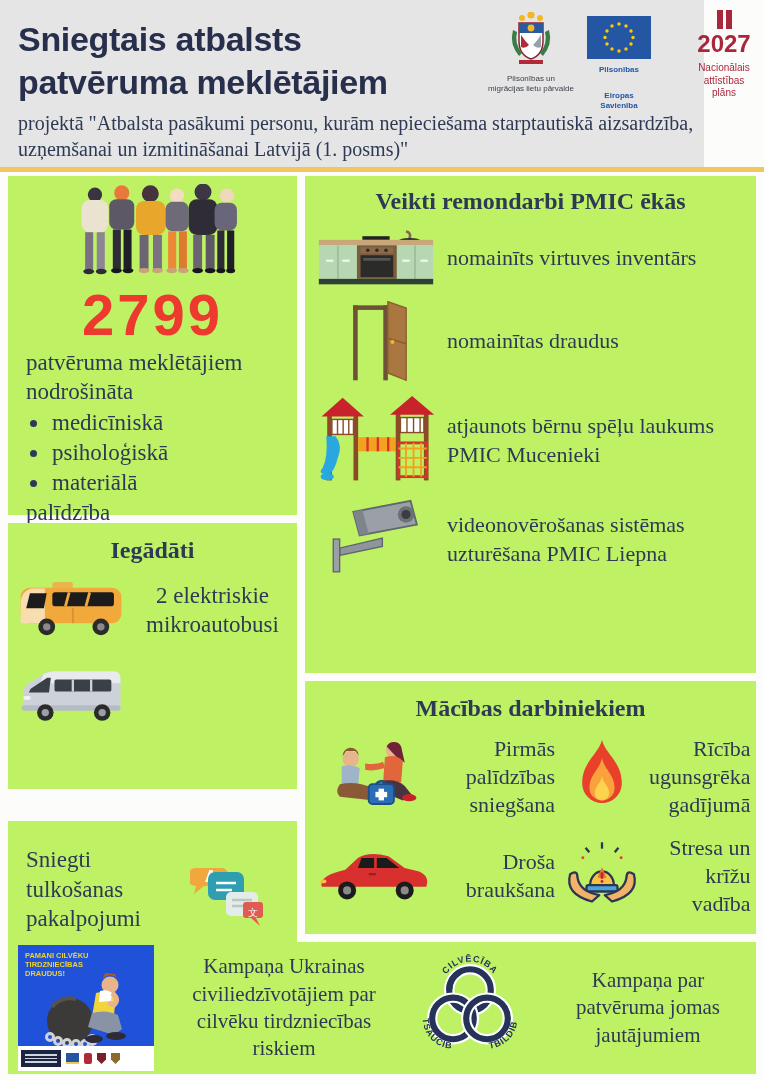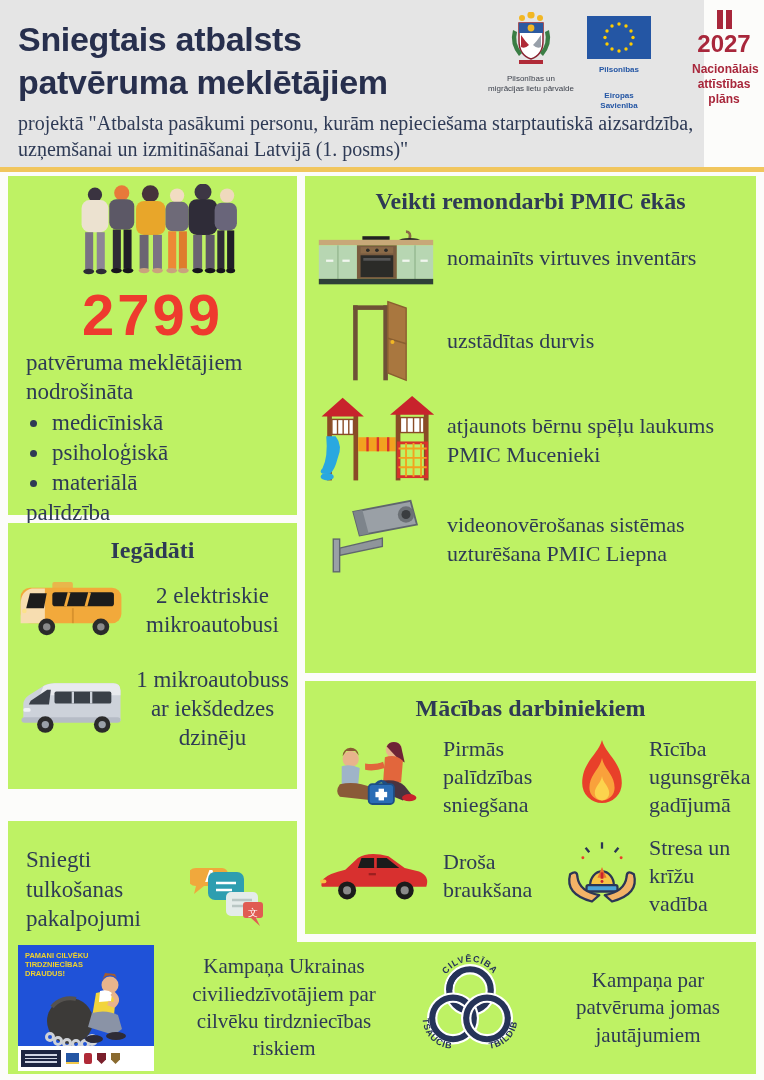--- a/index.html
+++ b/index.html
@@ -9,21 +9,21 @@
   .header{position:absolute;left:0;top:0;width:704px;height:167px;background:#e5e5e5;}
   .title{position:absolute;left:18px;top:18px;font-family:"Liberation Sans",sans-serif;
          font-weight:800;font-size:34px;line-height:1.25;color:#272f4d;letter-spacing:-.3px;}
   .subtitle{position:absolute;left:18px;top:110px;width:716px;font-size:20px;line-height:1.3;color:#2e3a55;}
   .logo-block{position:absolute;text-align:center;font-family:"Liberation Sans",sans-serif;}
   .logo-pmlp{left:488px;top:12px;width:86px;}
   .logo-eu{left:586px;top:16px;width:66px;}
   .logo-nap{left:692px;top:10px;width:64px;}
   .logo-label{font-size:8px;line-height:1.25;color:#3a3f4a;margin-top:2px;}
   .logo-label.eu{color:#2456a4;font-weight:bold;}
-  .logo-label.nap{color:#a8273b;font-weight:bold;font-size:12px;}
+  .logo-label.nap{color:#a8273b;font-weight:normal;font-size:10px;}
   .ybar{position:absolute;left:0;top:167px;width:764px;height:5px;background:#f1c65d;}
   
   .card{position:absolute;background:#bef264;}
   #sec-stats{left:8px;top:176px;width:289px;height:339px;}
   #sec-purchased{left:8px;top:523px;width:289px;height:266px;}
   #sec-translate{left:8px;top:821px;width:289px;height:137px;}
   #sec-repairs{left:305px;top:176px;width:451px;height:497px;}
   #sec-training{left:305px;top:681px;width:451px;height:253px;}
   #sec-campaigns{left:8px;top:942px;width:748px;height:132px;}
   .h-serif{font-weight:bold;font-size:24px;text-align:center;color:#2e3a55;}
@@ -45,21 +45,21 @@
   .t-txt{font-size:23px;line-height:1.3;padding-left:18px;width:150px;}
   .t-ico{margin-left:14px;}
   
   .r-row{display:flex;align-items:center;}
   .r-ico{width:142px;display:flex;justify-content:center;flex:none;}
   .r-txt{flex:1;font-size:22px;line-height:1.3;padding-right:10px;}
   
   .tr-grid{display:grid;grid-template-columns:128px 112px 86px 1fr;column-gap:4px;
            align-items:center;padding:10px 10px 0 6px;row-gap:12px;}
   .tr-ico{display:flex;justify-content:center;}
-  .tr-txt{text-align:left;font-size:22px;line-height:1.27;}
+  .tr-txt{text-align:right;font-size:22px;line-height:1.27;}
   
   .c-wrap{display:flex;align-items:center;height:100%;padding:0 10px;box-sizing:border-box;gap:24px;}
   .poster{width:136px;flex:none;}
   .poster-blue{position:relative;width:136px;height:101px;background:#1f52d8;overflow:hidden;}
   .poster-txt{position:absolute;left:7px;top:6px;width:72px;font-family:"Liberation Sans",sans-serif;
               font-weight:bold;font-size:7.5px;line-height:1.2;color:#f0d22e;text-transform:uppercase;}
   .poster-strip{width:136px;height:25px;background:#fff;display:flex;align-items:center;gap:5px;padding-left:3px;box-sizing:border-box;}
   .mini-navy{width:40px;height:17px;background:#1c2440;display:flex;flex-direction:column;justify-content:center;gap:2px;padding:0 4px;box-sizing:border-box;}
   .mini-navy i{display:block;height:1.5px;background:#cfd4e2;}
   .mini-eu{width:13px;height:9px;background:#2456a4;border-bottom:2px solid #f2c94c;}
@@ -231,21 +231,20 @@
           <line x1="62" y1="14" x2="62" y2="27" stroke="#cdd2da" stroke-width="2.5"></line>
           <line x1="82" y1="14" x2="82" y2="27" stroke="#cdd2da" stroke-width="2.5"></line>
           <rect x="6" y="42" width="108" height="6" rx="3" fill="#b6bcc6"></rect>
           <circle cx="32" cy="50" r="9" fill="#2b2b2b"></circle>
             <circle cx="32" cy="50" r="4" fill="#9aa0a8"></circle>
           <circle cx="94" cy="50" r="9" fill="#2b2b2b"></circle>
             <circle cx="94" cy="50" r="4" fill="#9aa0a8"></circle>
           <rect x="8" y="32" width="8" height="4" rx="2" fill="#f0f2f5"></rect>
         </svg>
       </div>
-      <div class="p-txt">1 mikroautobuss ar iekšdedzes dzinēju</div>
     </div>
   </div>
 
   <div class="card" id="sec-translate">
     <div class="t-wrap">
       <div class="t-txt">Sniegti tulkošanas pakalpojumi</div>
       <svg class="t-ico" width="78" height="72" viewBox="0 0 78 72">
         <path d="M6,14 h26 a6,6 0 0 1 6,6 v12 h-24 l-10,8 2,-8 a6,6 0 0 1 0,-18 z" fill="#f0a83c"></path>
         <text x="21" y="28" text-anchor="middle" font-family="Liberation Sans,sans-serif" font-weight="bold" font-size="17" fill="#fff">A</text>
         <rect x="18" y="18" width="36" height="28" rx="7" fill="#2e9eb0"></rect>
@@ -295,21 +294,21 @@
       <div class="r-ico">
         <svg width="64" height="88" viewBox="0 0 70 94">
           <rect x="10" y="8" width="5" height="82" fill="#6e5136"></rect>
           <rect x="10" y="8" width="38" height="5" fill="#6e5136"></rect>
           <rect x="43" y="8" width="5" height="82" fill="#6e5136"></rect>
           <polygon points="48,4 68,11 68,90 48,82" fill="#a9773f" stroke="#8a5f30" stroke-width="1.5"></polygon>
           <line x1="48" y1="44" x2="68" y2="50" stroke="#8a5f30" stroke-width="1.5"></line>
           <circle cx="53" cy="48" r="2.2" fill="#f2b724"></circle>
         </svg>
       </div>
-      <div class="r-txt">uzstādītas durvis</div>
+      <div class="r-txt">nomainītas draudus</div>
     </div>
 
 
     <div class="r-row" style="margin-top:8px;">
       <div class="r-ico">
         <svg width="122" height="96" viewBox="0 0 130 100">
           <rect x="13" y="22" width="5" height="70" fill="#8a4b26"></rect>
           <rect x="41" y="22" width="5" height="70" fill="#8a4b26"></rect>
           <polygon points="7,24 29.5,4 52,24" fill="#c8232c"></polygon>
           <rect x="18" y="27" width="23" height="16" fill="#fff" stroke="#8a4b26" stroke-width="1.5"></rect>

